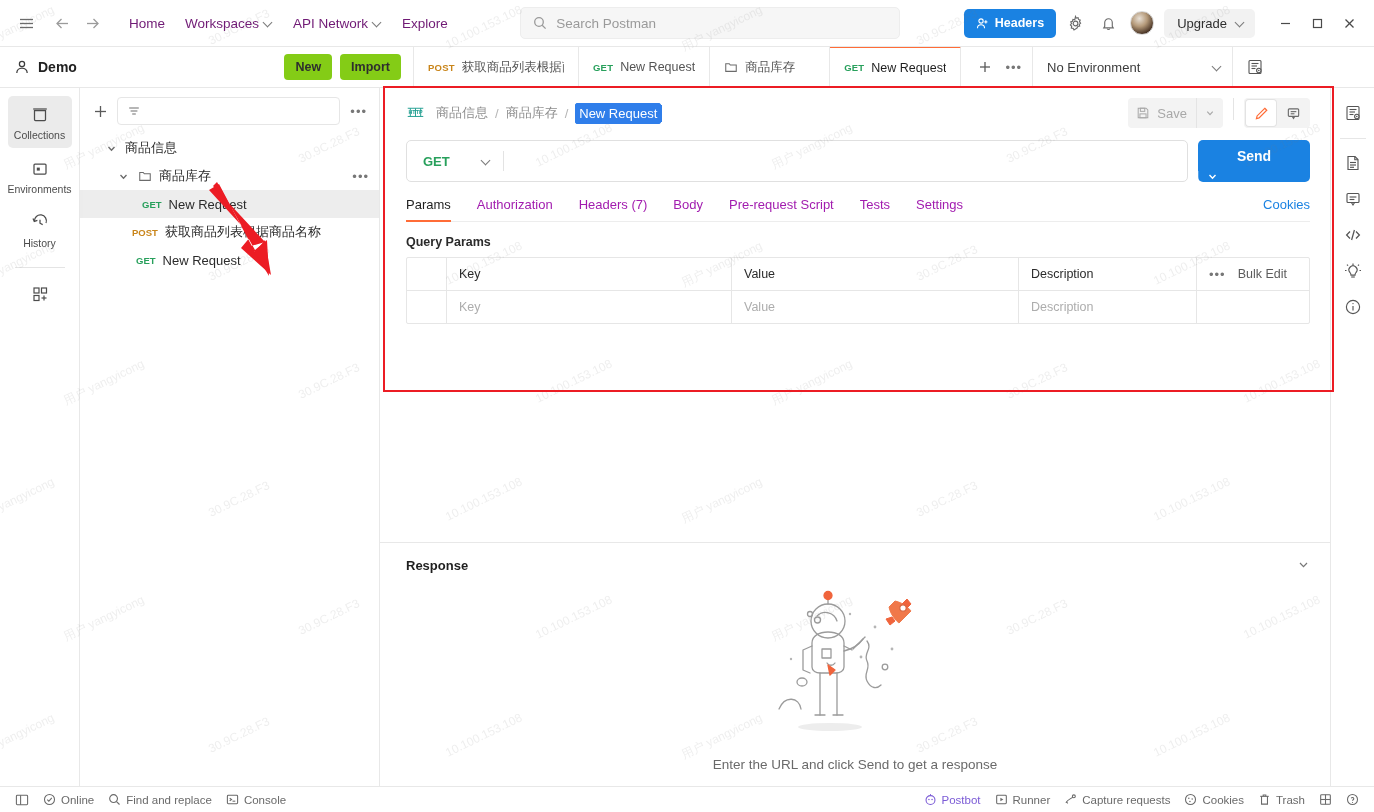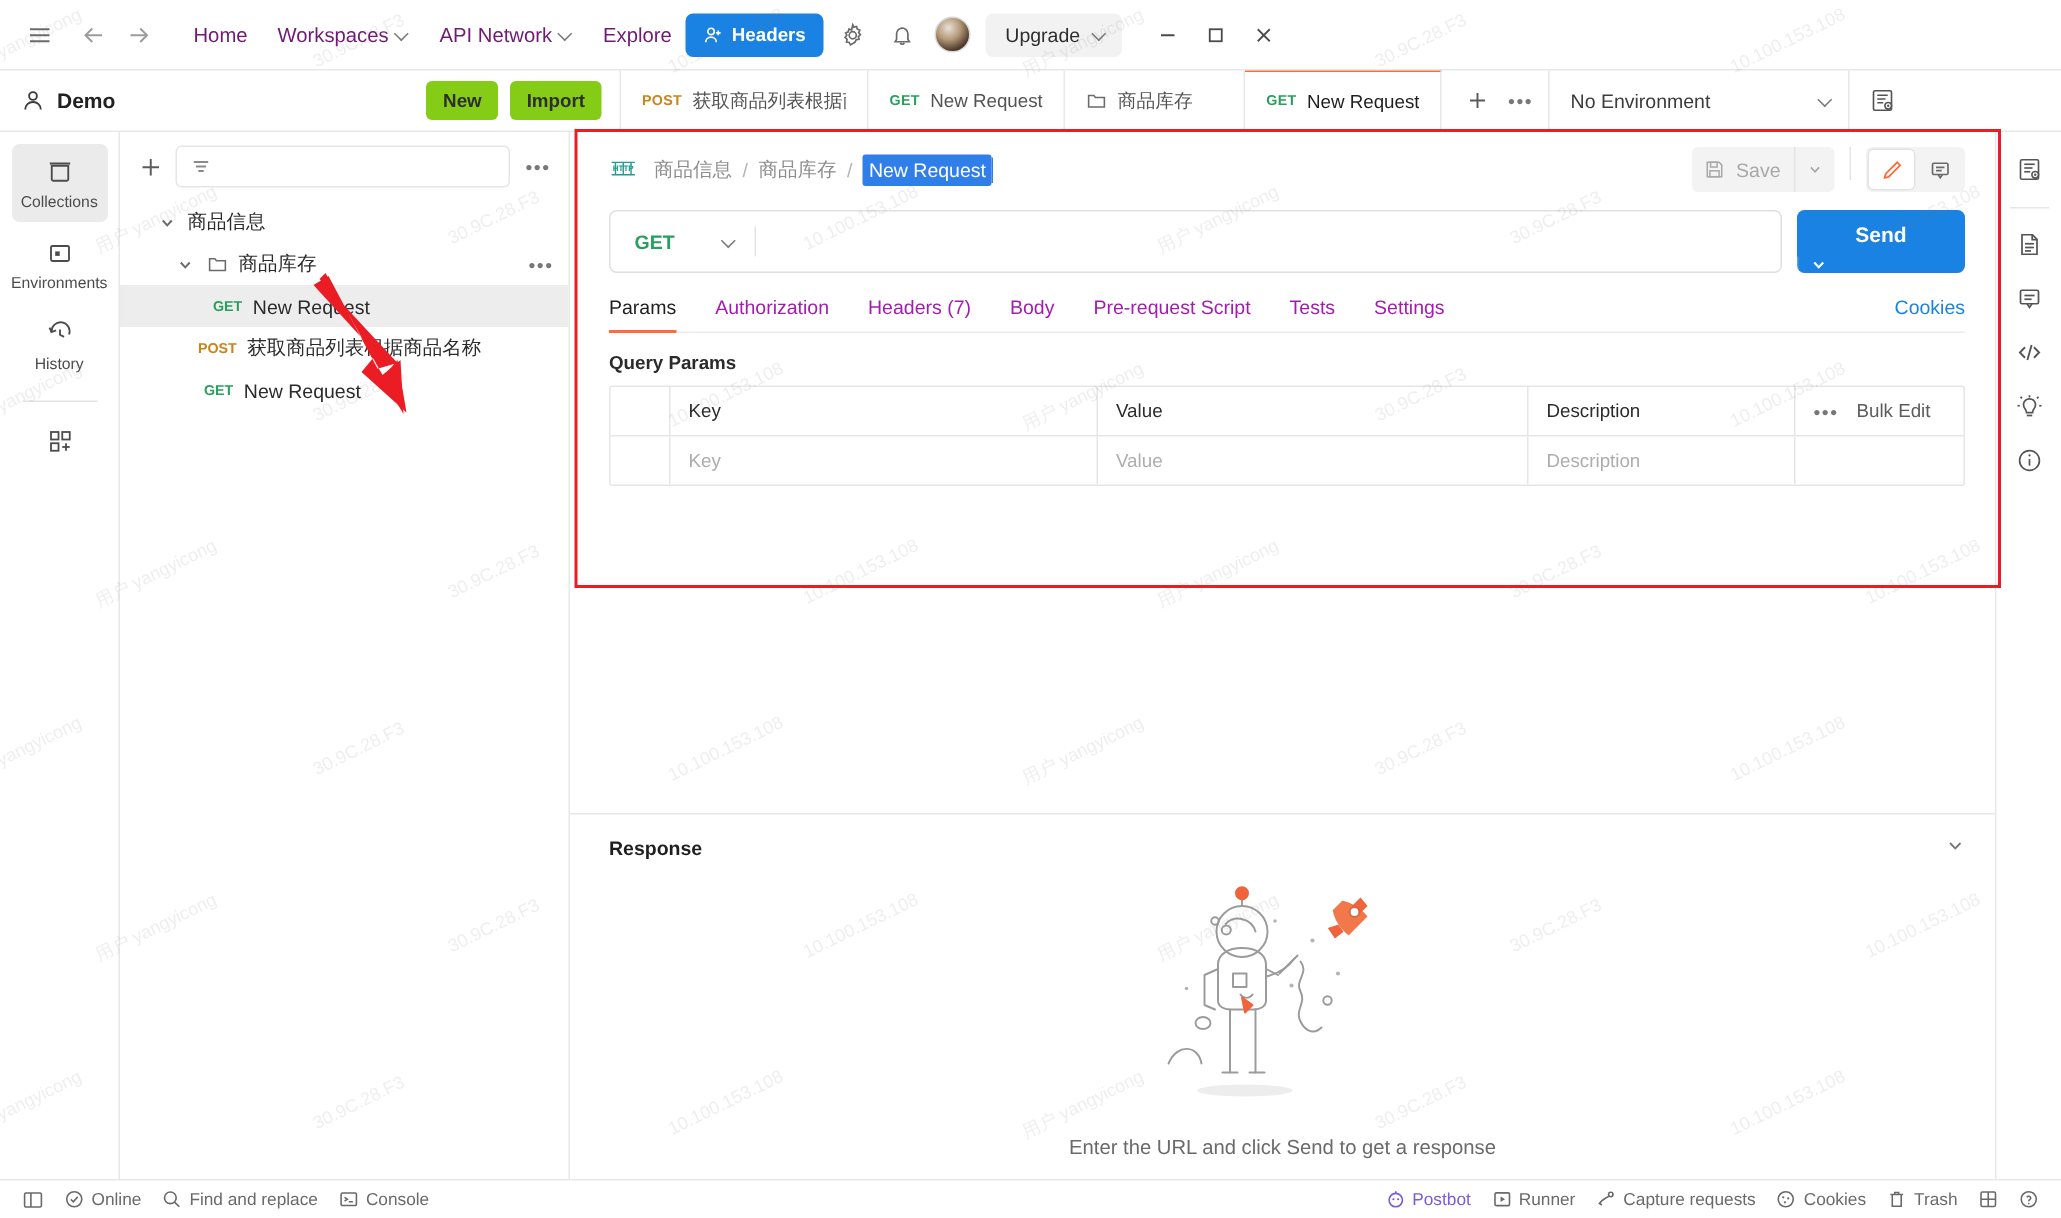--- a/index.html
+++ b/index.html
@@ -247,20 +247,31 @@
           <span>Workspaces</span>
           <i class="caret"></i>
         </div>
       <div class="nav-link">
           <span>API Network</span>
           <i class="caret"></i>
         </div>
       <div class="nav-link">
           <span>Explore</span>
         </div>
+    </div>
+    <div class="search-wrap">
+      <div class="searchbox">
+        <svg width="14" height="14" viewBox="0 0 14 14">
+            <g stroke="#9a9a9a" stroke-width="1.3" fill="none">
+              <circle cx="6" cy="6" r="4.3"></circle>
+              <line x1="9.2" y1="9.2" x2="12.6" y2="12.6"></line>
+            </g>
+          </svg>
+        <span class="ph">Search Postman</span>
+      </div>
     </div>
     <div class="top-right">
       <button class="invite-btn">
         <svg width="13" height="13" viewBox="0 0 14 14">
             <g stroke="#fff" stroke-width="1.2" fill="none">
               <circle cx="5.4" cy="4.3" r="2.3"></circle>
               <path d="M1.6 12c0-2.2 1.7-3.7 3.8-3.7s3.8 1.5 3.8 3.7"></path>
               <line x1="10.6" y1="3.6" x2="10.6" y2="7"></line>
               <line x1="8.9" y1="5.3" x2="12.3" y2="5.3"></line>
             </g>

